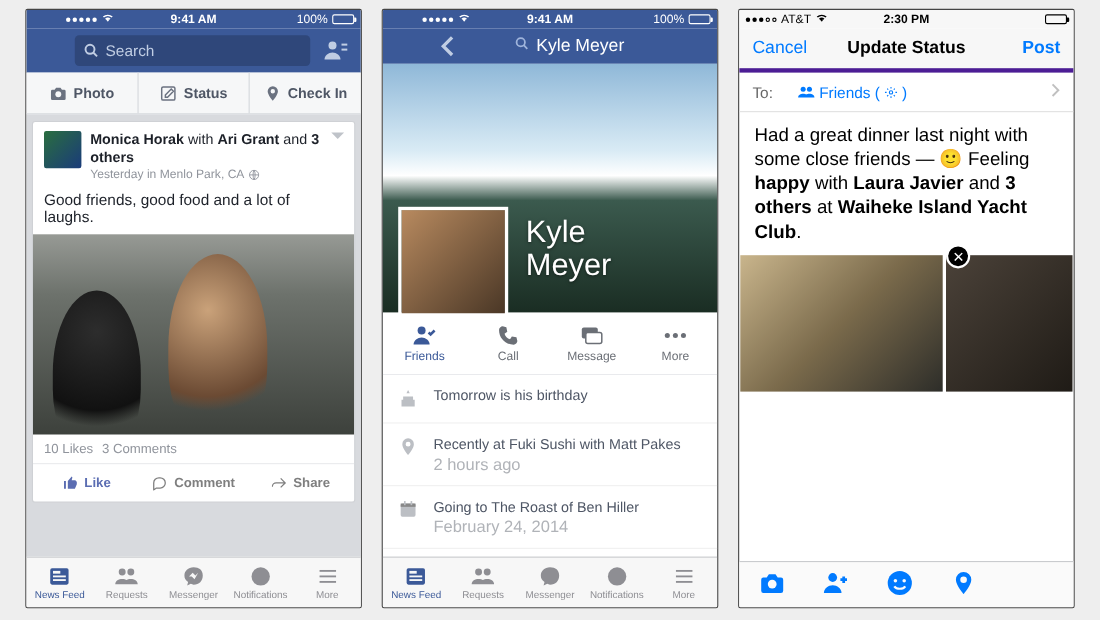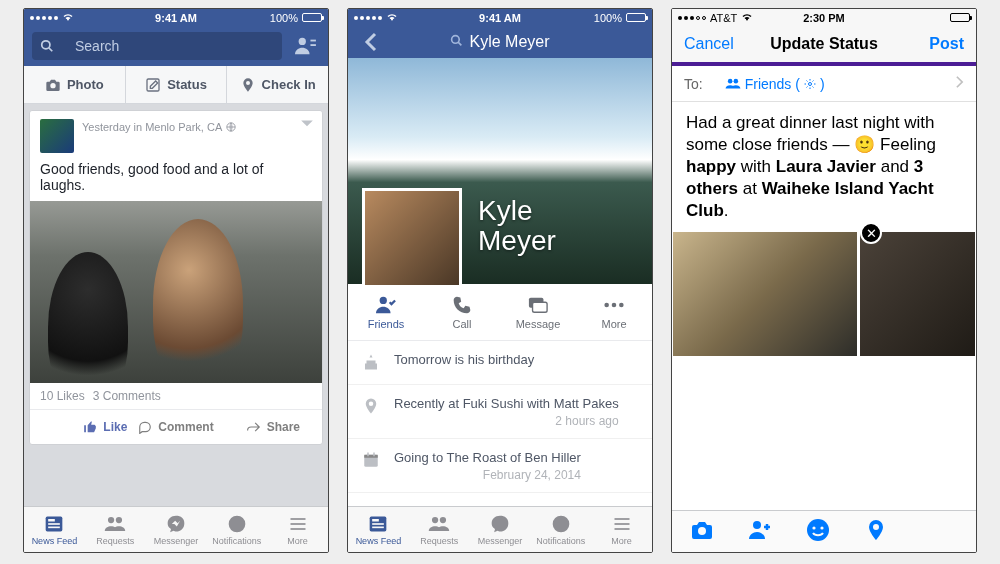--- a/index.html
+++ b/index.html
@@ -44,25 +44,25 @@
   .sb-center { position: absolute; left: 0; right: 0; text-align: center; font-weight: 600; pointer-events:none;}
   .dots { display: flex; gap: 2px; }
   .dot { width: 4px; height: 4px; border-radius: 50%; background: currentColor; }
   .dot.empty { background: transparent; border: 1px solid currentColor; width:4px; height:4px;}
   .wifi svg { width: 12px; height: 10px; }
   .battery { width: 20px; height: 9px; border: 1px solid currentColor; border-radius: 2px; position: relative; }
   .battery::after { content:""; position:absolute; right:-3px; top:2px; width:2px; height:4px; background: currentColor; border-radius:0 1px 1px 0;}
   .battery-fill { background: currentColor; height:100%; width:100%; border-radius:1px;}
 
   
-  .fb-header { background: #3b5998; color:#fff; }
+  .fb-header { background: #3b5998; color:#fff;padding-left:36px; }
   .search-row { display:flex; align-items:center; padding:6px 8px; gap:8px; }
   .search-box {
     flex:1; background:#2f477a; border-radius:4px; height:28px; display:flex;
-    align-items:center; padding:0 8px; color:#c0cde3; font-size:14px; gap:21px;
+    align-items:center; padding:0 8px; color:#c0cde3; font-size:14px; gap:6px;
   }
   .add-friend {
     width:30px; height:28px; display:flex; align-items:center; justify-content:center;
     color:#c0cde3;
   }
   .back-btn { width:30px; display:flex; align-items:center; justify-content:center; color:#c0cde3;}
   .profile-search {
     flex:1; display:flex; align-items:center; justify-content:center; gap:6px;
     color:#fff; font-size:16px; font-weight:400;
   }
@@ -148,21 +148,21 @@
   }
   .paction.active { color:#3b5998; }
   .paction svg { width:22px; height:20px; }
   .info-list { background:#fff; }
   .info-row {
     display:flex; align-items:flex-start; gap:12px; padding:10px 14px;
     border-bottom:1px solid #f0f0f0; color:#4e5665;
   }
   .info-row .icn { width:20px; color:#bcbfc4; flex-shrink:0; margin-top:2px;}
   .info-text { font-size:13px; line-height:17px;}
-  .info-sub { color:#b0b3b8; font-size:12px; margin-top:2px;text-align:right;}
+  .info-sub { color:#b0b3b8; font-size:15px; margin-top:2px;}
 
   
   .navbar {
     height:40px; border-bottom:4px solid #4c1d95; background:#f7f7f7;
     display:flex; align-items:center; justify-content:space-between; padding:0 12px;
     position:relative;
   }
   .nav-title { position:absolute; left:0; right:0; text-align:center; font-size:16px; font-weight:600; color:#000; pointer-events:none;}
   .nav-btn { color:#007aff; font-size:16px; }
   .nav-btn.bold { font-weight:700; }
@@ -257,20 +257,27 @@
         </svg>
       <span>Check In</span>
     </div>
   </div>
 
   <div class="feed">
     <div class="post">
       <div class="post-header">
         <div class="avatar"></div>
         <div>
+          <div class="post-title">
+            <span class="bold">Monica Horak</span>
+            <span>with</span>
+            <span class="bold">Ari Grant</span>
+            <span>and</span>
+            <span class="bold">3 others</span>
+          </div>
           <div class="post-meta">
             <span>Yesterday in Menlo Park, CA</span>
             <svg width="10" height="10" viewBox="0 0 24 24" fill="currentColor">
                 <circle cx="12" cy="12" r="10" fill="none" stroke="currentColor" stroke-width="2"></circle>
                 <path d="M2 12h20M12 2c3 3 3 17 0 20M12 2c-3 3-3 17 0 20" stroke="currentColor" stroke-width="2" fill="none"></path>
               </svg>
           </div>
         </div>
         <div class="post-chevron">
           <svg width="14" height="10" viewBox="0 0 24 16" fill="currentColor">
@@ -278,21 +285,21 @@
             </svg>
         </div>
       </div>
       <div class="post-body">Good friends, good food and a lot of laughs.</div>
       <div class="post-photo"></div>
       <div class="post-stats">
         <span>10 Likes</span>
         <span>3 Comments</span>
       </div>
       <div class="post-actions">
-        <div class="post-action" style="color:#5b6db2;justify-content:flex-end;">
+        <div class="post-action" style="color:#5b6db2;">
           <svg viewBox="0 0 24 24" fill="currentColor">
               <path d="M2 21h3V9H2zm19-11c0-1-1-2-2-2h-5l1-4V3l-1-1-6 7v12h11l3-7v-4z"></path>
             </svg>
           <span>Like</span>
         </div>
         <div class="post-action">
           <svg viewBox="0 0 24 24" fill="none" stroke="currentColor" stroke-width="2">
               <path d="M21 12a8 8 0 01-8 8H7l-4 3V12a8 8 0 018-8h2a8 8 0 018 8z"></path>
             </svg>
           <span>Comment</span>

